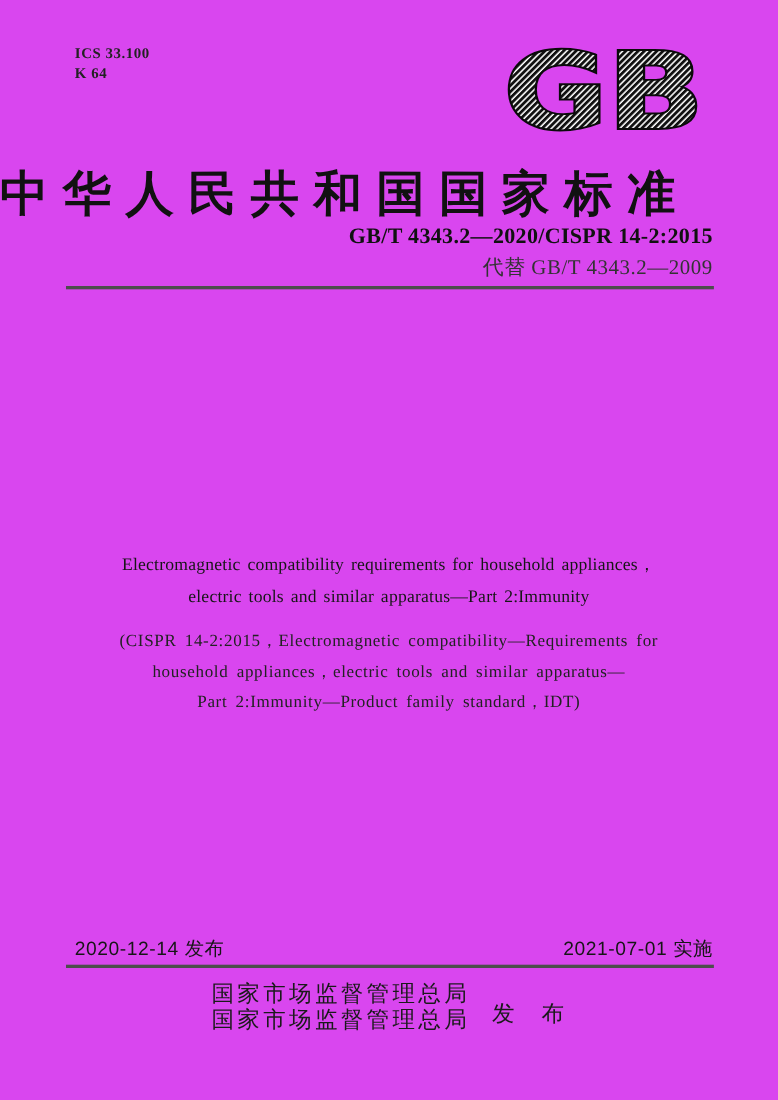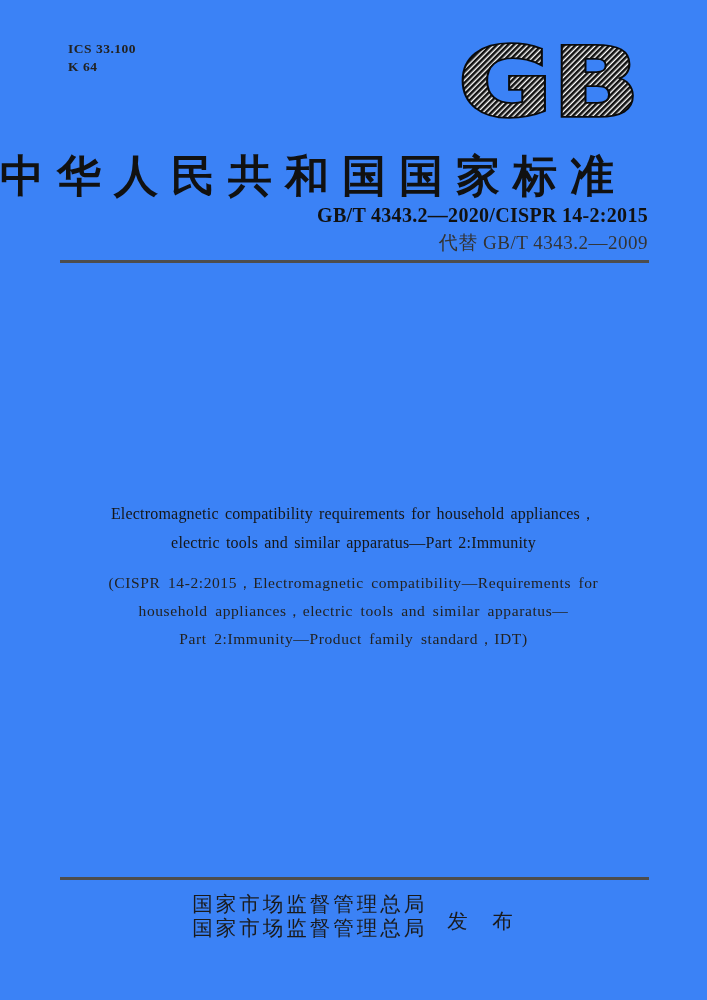--- a/index.html
+++ b/index.html
@@ -2,21 +2,21 @@
 <html><head>
 <meta charset="utf-8">
 <style>
   * { margin: 0; padding: 0; box-sizing: border-box; }
   html, body { background: #e8e8e8; }
   .page {
     position: relative;
     width: 707px;
     height: 1000px;
     margin: 0 auto;
-    background: #3b82f6;
+    background: #d946ef;
     overflow: hidden;
     color: #1c1c1c;
     font-family: "Liberation Serif", serif;
   }
 
   .ics-block {
     position: absolute;
     left: 68px;
     top: 40px;
     font-family: "Liberation Serif", serif;
@@ -198,20 +198,24 @@
     <div>Electromagnetic compatibility requirements for household appliances，</div>
     <div>electric tools and similar apparatus—Part 2:Immunity</div>
   </div>
 
   <div class="adoption-note">
     <div>(CISPR 14-2:2015，Electromagnetic compatibility—Requirements for</div>
     <div>household appliances，electric tools and similar apparatus—</div>
     <div>Part 2:Immunity—Product family standard，IDT)</div>
   </div>
 
+  <div class="dates-row">
+    <div>2020-12-14 发布</div>
+    <div>2021-07-01 实施</div>
+  </div>
 
   <div class="rule rule-bottom"></div>
 
   <div class="publisher-row">
     <div class="publisher-lines">
       <div>国家市场监督管理总局</div>
       <div>国家市场监督管理总局</div>
     </div>
     <div class="publish-label">发　布</div>
   </div>

